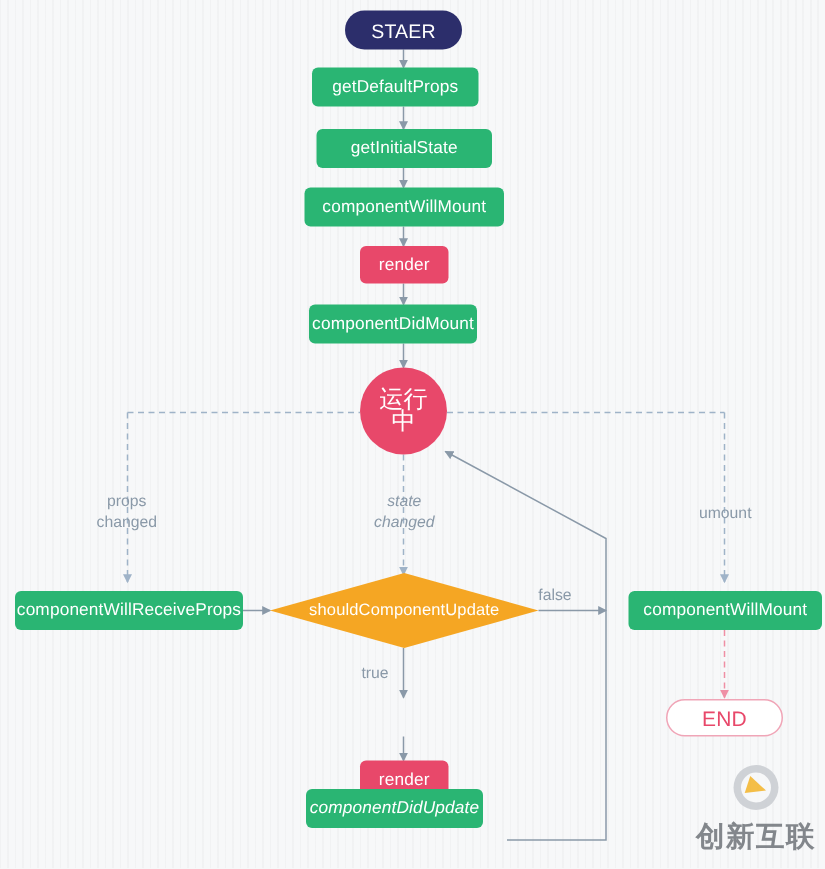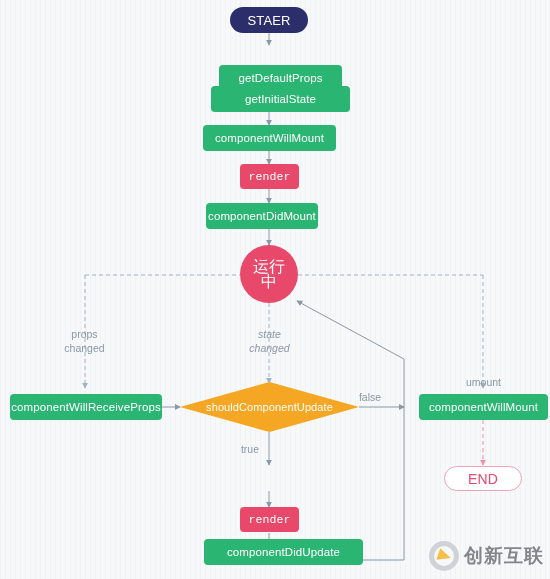--- a/index.html
+++ b/index.html
@@ -30,21 +30,21 @@
   .n-start{
     background:#2c2e6b;color:#ffffff;
     border-radius:13px;font-size:13px;
   }
   .n-green{
     background:#2ab573;color:#ffffff;
     border-radius:4px;font-size:11.5px;
   }
   .n-red{
     background:#e8486a;color:#ffffff;
-    border-radius:4px;font-size:11.5px;font-family:Liberation Mono, monospace;
+    border-radius:4px;font-size:11.5px;
   }
   .n-circle{
     background:#e8486a;color:#ffffff;
     border-radius:50%;font-size:16px;line-height:15px;
     flex-direction:column;
   }
   .n-end{
     background:#ffffff;color:#e8486a;
     border:1px solid #f0a5b7;border-radius:14px;font-size:14px;
   }
@@ -63,20 +63,21 @@
     color:#8a99a8;font-size:10.5px;
     text-align:center;line-height:14px;
     white-space:nowrap;
   }
 
   
   .watermark{
     position:absolute;right:6px;bottom:8px;
     display:flex;align-items:center;gap:5px;
     opacity:.85;
+    flex-direction:column;
   }
   .wm-logo{
     width:30px;height:30px;border-radius:50%;
     background:#c9ccd1;position:relative;overflow:hidden;
     display:flex;align-items:center;justify-content:center;
   }
   .wm-logo:after{
     content:"";position:absolute;left:5px;top:5px;
     width:20px;height:20px;border-radius:50%;
     background:#f7f8f9;
@@ -141,25 +142,25 @@
 
     <path d="M338,560 L404,560 L404,407" fill="none" stroke="#8a99a8" stroke-width="1"></path>
 
     <line x1="483" y1="420" x2="483" y2="465" stroke="#ef8fa5" stroke-width="1" stroke-dasharray="4,3" marker-end="url(#arrow-red)"></line>
   </svg>
 
   <div class="node n-start" style="left:230px;top:7px;width:78px;height:26px;">
     <span>STAER</span>
   </div>
 
-  <div class="node n-green" style="left:219px;top:45px;width:123px;height:26px;margin-top:20px;">
+  <div class="node n-green" style="left:208px;top:45px;width:111px;height:26px;">
     <span>getDefaultProps</span>
   </div>
 
-  <div class="node n-green" style="left:211px;top:86px;width:139px;height:26px;justify-content:center;">
+  <div class="node n-green" style="left:211px;top:86px;width:117px;height:26px;justify-content:center;">
     <span>getInitialState</span>
   </div>
 
   <div class="node n-green" style="left:203px;top:125px;width:133px;height:26px;">
     <span>componentWillMount</span>
   </div>
 
   <div class="node n-red" style="left:240px;top:164px;width:59px;height:25px;">
     <span>render</span>
   </div>
@@ -190,35 +191,35 @@
 
   <div class="node n-end" style="left:444px;top:466px;width:78px;height:25px;">
     <span>END</span>
   </div>
 
 
   <div class="node n-red" style="left:240px;top:507px;width:59px;height:25px;">
     <span>render</span>
   </div>
 
-  <div class="node n-green" style="left:204px;top:539px;width:159px;height:26px;">
+  <div class="node n-green" style="left:204px;top:526px;width:118px;height:26px;font-style:italic;">
     <span>componentDidUpdate</span>
   </div>
 
   <div class="edge-label" style="left:22px;top:327px;width:125px;text-align:center;">
     <div>props</div>
     <div>changed</div>
   </div>
 
   <div class="edge-label" style="left:207px;top:327px;width:125px;text-align:center;font-style:italic;">
     <div>state</div>
     <div>changed</div>
   </div>
 
-  <div class="edge-label" style="left:421px;top:335px;width:125px;text-align:center;margin-top:40px;">
+  <div class="edge-label" style="left:421px;top:335px;width:125px;text-align:center;">
     <div>umount</div>
   </div>
 
   <div class="edge-label" style="left:352px;top:390px;width:36px;text-align:center;">
     <div>false</div>
   </div>
 
   <div class="edge-label" style="left:234px;top:442px;width:32px;text-align:center;">
     <div>true</div>
   </div>

